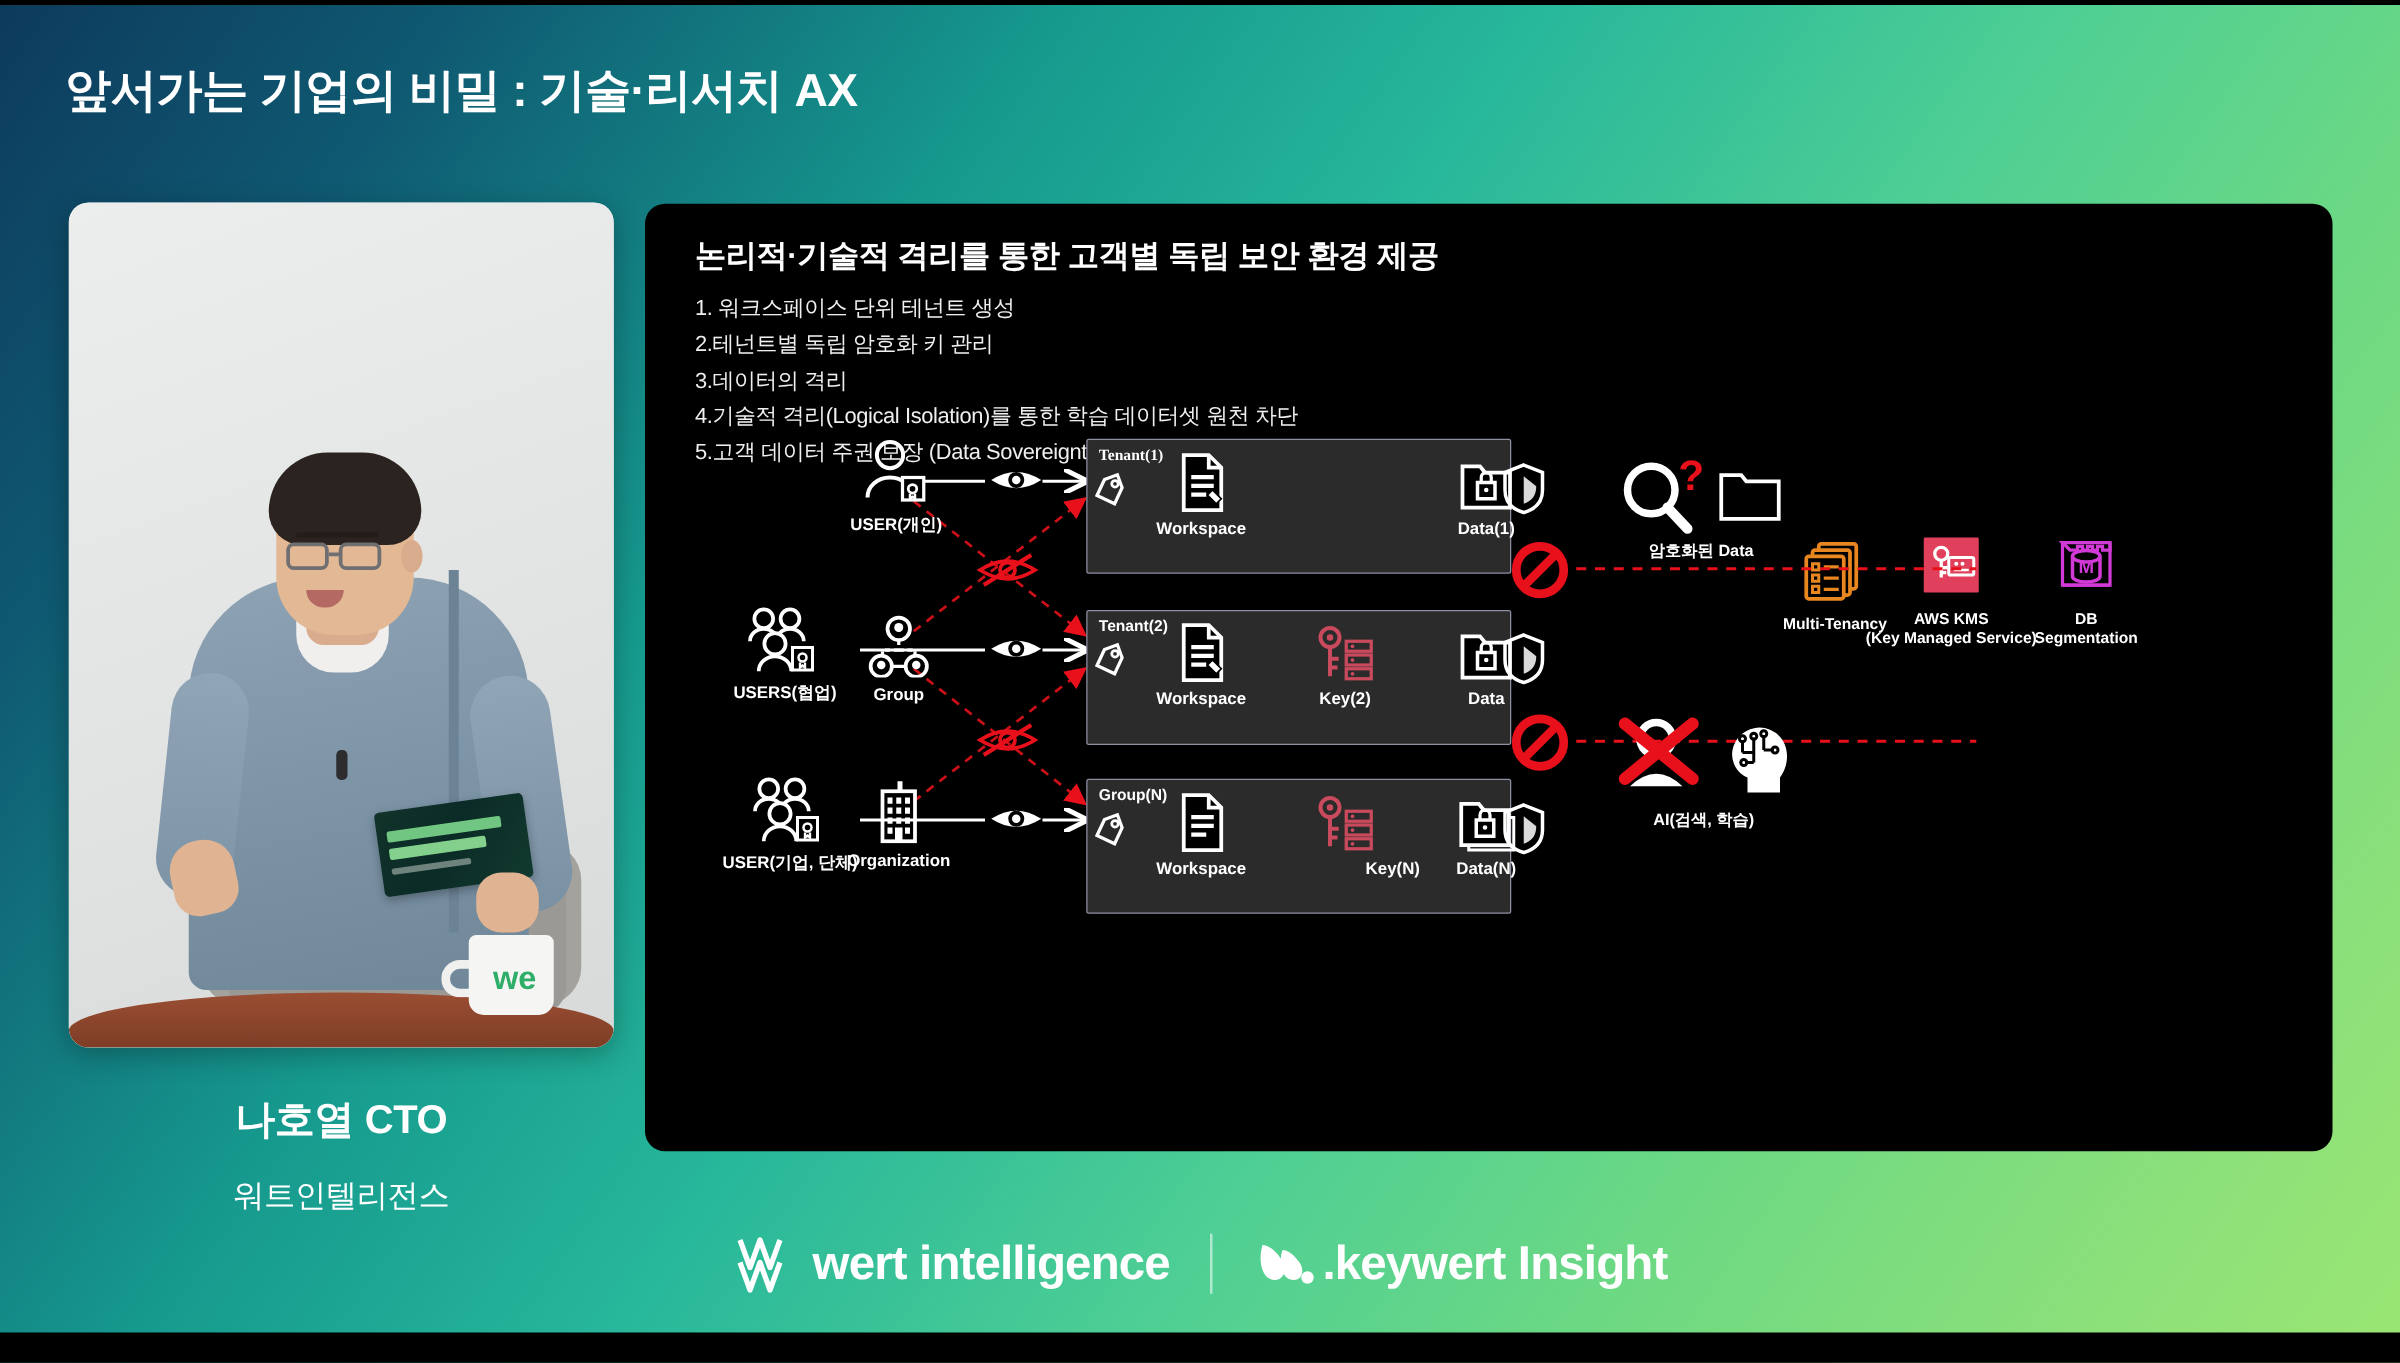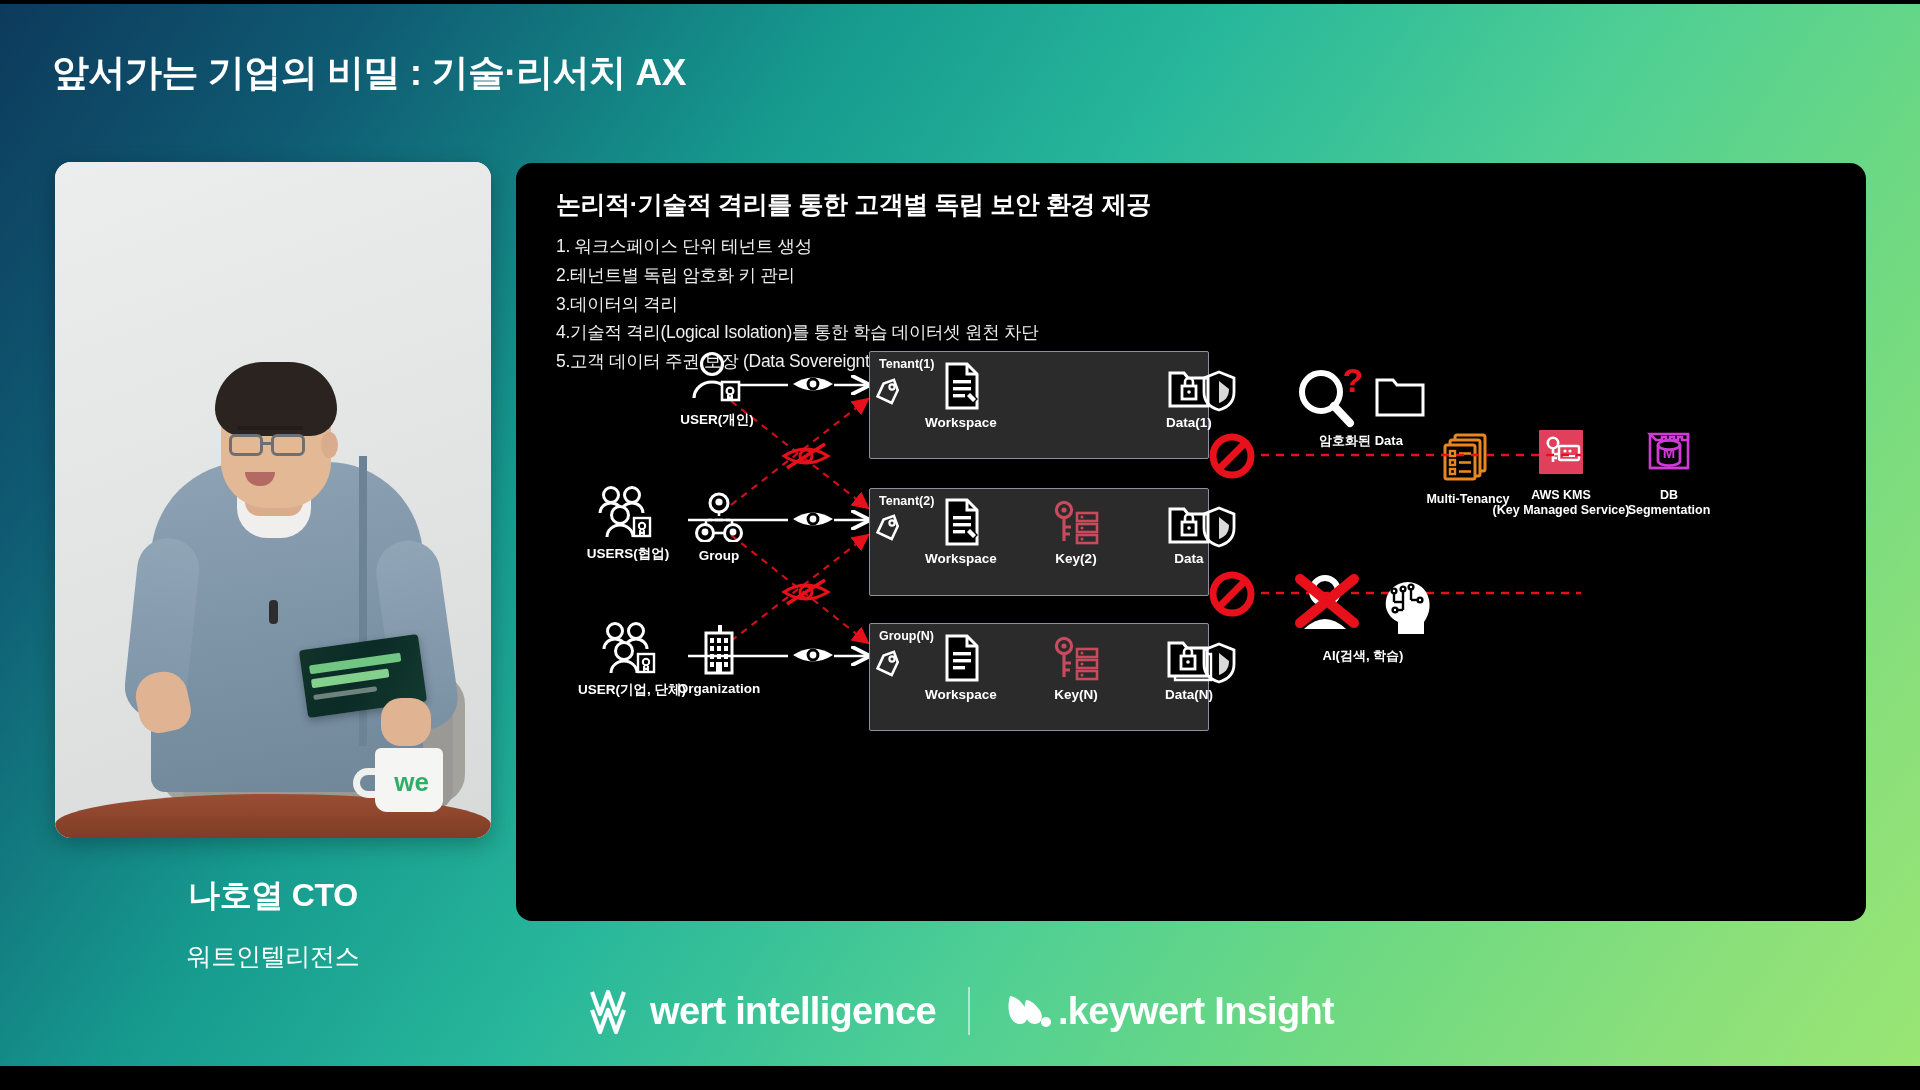--- a/index.html
+++ b/index.html
@@ -464,21 +464,21 @@
         <line x1="11" y1="37" x2="37" y2="11" stroke="#e8101a" stroke-width="7"></line>
       </svg>
     </div>
     <div class="sideblock" style="left:692px; top:407px;">
       <svg width="48" height="48" viewBox="0 0 48 48">
         <circle cx="24" cy="24" r="19" fill="none" stroke="#e8101a" stroke-width="7"></circle>
         <line x1="11" y1="37" x2="37" y2="11" stroke="#e8101a" stroke-width="7"></line>
       </svg>
     </div>
 
-    <div class="tenant-box" style="left:353px; top:188px; width:340px; height:108px;">
+    <div class="tenant-box" style="left:353px; top:188px; width:340px; height:108px;font-family:Liberation Serif, serif;">
       <div class="tenant-label">Tenant(1)</div>
     </div>
     <div class="sideblock" style="left:355px; top:212px;">
       <svg width="32" height="30" viewBox="0 0 32 30">
         <path d="M6 18 L16 8 L27 8 L27 19 L17 29 z" fill="none" stroke="#fff" stroke-width="2.6" transform="rotate(-20 16 18)"></path>
         <circle cx="21" cy="12" r="2.6" fill="none" stroke="#fff" stroke-width="2.2"></circle>
       </svg>
     </div>
     <div class="inner-node" style="left:385px; top:196px;">
       <div class="glyph">
@@ -581,21 +581,21 @@
         <svg width="44" height="50" viewBox="0 0 44 50">
           <path d="M8 3 h20 l10 10 v34 h-30 z" fill="#000" stroke="#fff" stroke-width="3"></path>
           <path d="M28 3 v10 h10" fill="none" stroke="#fff" stroke-width="3"></path>
           <rect x="14" y="19" width="18" height="3.4" fill="#fff"></rect>
           <rect x="14" y="26" width="18" height="3.4" fill="#fff"></rect>
           <rect x="14" y="33" width="12" height="3.4" fill="#fff"></rect>
         </svg>
       </div>
       <div class="cap">Workspace</div>
     </div>
-    <div class="inner-node" style="left:500px; top:468px;">
+    <div class="inner-node" style="left:500px; top:468px;text-align:right;">
       <div class="glyph">
         <svg width="50" height="48" viewBox="0 0 50 48">
           <circle cx="13" cy="11" r="7.6" fill="none" stroke="#c94a5c" stroke-width="3.2"></circle>
           <circle cx="13" cy="11" r="2.6" fill="#c94a5c"></circle>
           <path d="M13 19 v23 M13 28 h7 M13 35 h6" fill="none" stroke="#c94a5c" stroke-width="3.2"></path>
           <rect x="26" y="14" width="20" height="8" fill="none" stroke="#c94a5c" stroke-width="2.6"></rect>
           <rect x="26" y="25" width="20" height="8" fill="none" stroke="#c94a5c" stroke-width="2.6"></rect>
           <rect x="26" y="36" width="20" height="8" fill="none" stroke="#c94a5c" stroke-width="2.6"></rect>
           <circle cx="31" cy="18" r="1.5" fill="#c94a5c"></circle>
             <circle cx="31" cy="29" r="1.5" fill="#c94a5c"></circle>

